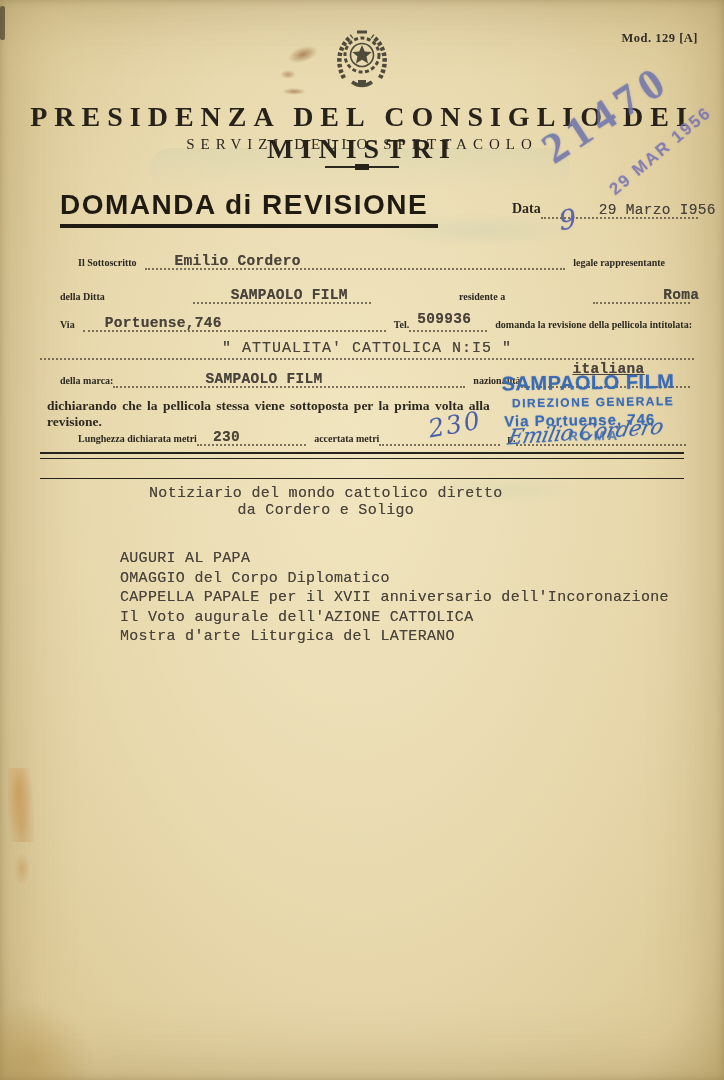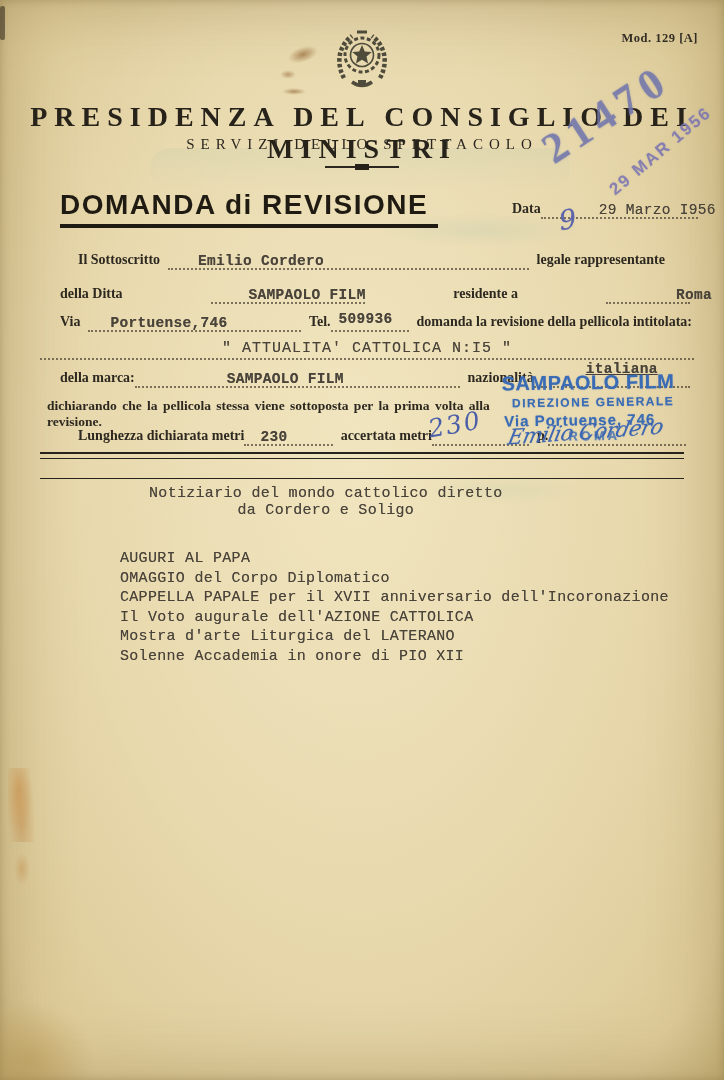--- a/index.html
+++ b/index.html
@@ -62,21 +62,21 @@
   .plabel{font-size:14px;font-weight:700;color:#2d2920;white-space:nowrap;padding-bottom:2px;}
   .fill{flex:1;border-bottom:2px dotted rgba(74,66,50,.7);position:relative;min-height:20px;}
   .date-fill .typed{position:absolute;left:10px;bottom:-1px;white-space:nowrap;margin-left:48px;}
   .hand-nine{position:absolute;left:18px;bottom:-18px;font-family:"DejaVu Serif",serif;font-style:italic;
     font-size:27px;color:#5d64ab;transform:rotate(-8deg);text-shadow:0 0 1px rgba(93,100,171,.5);}
 
   
   .typed{font-family:"Liberation Mono",monospace;font-size:14.5px;color:#49433a;letter-spacing:.3px;
     text-shadow:0 0 .6px rgba(73,67,58,.6);}
   .frow{position:absolute;display:flex;align-items:flex-end;font-size:13.5px;font-weight:600;color:#2d2920;}
-  .frow .plabel{font-size:14px;}
+  .frow .plabel{font-size:10px;}
   .frow .fill .typed{position:absolute;bottom:-1px;white-space:nowrap;}
   .gap{width:8px;}
 
   .row1{left:78px;top:248px;right:59px;}
   .row2{left:60px;top:282px;right:34px;gap:40px;}
   .row3{left:60px;top:310px;right:32px;}
   .row-title{position:absolute;left:40px;top:336px;right:30px;height:22px;
     border-bottom:2px dotted rgba(74,66,50,.7);text-align:center;}
   .row-title .typed{font-size:15px;letter-spacing:1px;position:relative;top:2px;}
   .row5{left:60px;top:366px;right:34px;}
@@ -244,16 +244,15 @@
     <div class="typed">Notiziario del mondo cattolico diretto</div>
     <div class="typed">da Cordero e Soligo</div>
   </div>
 
   <div class="desc-list">
     <span class="typed">AUGURI AL PAPA</span>
     <span class="typed">OMAGGIO del Corpo Diplomatico</span>
     <span class="typed">CAPPELLA PAPALE per il XVII anniversario dell'Incoronazione</span>
     <span class="typed">Il Voto augurale dell'AZIONE CATTOLICA</span>
     <span class="typed">Mostra d'arte Liturgica del LATERANO</span>
-    <span class="typed">Solenne Accademia in onore di PIO XII</span>
   </div>
 
 </div>
 
 </body></html>

